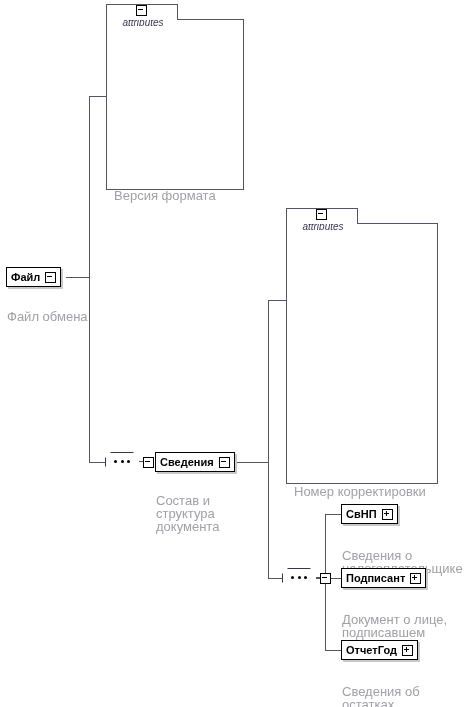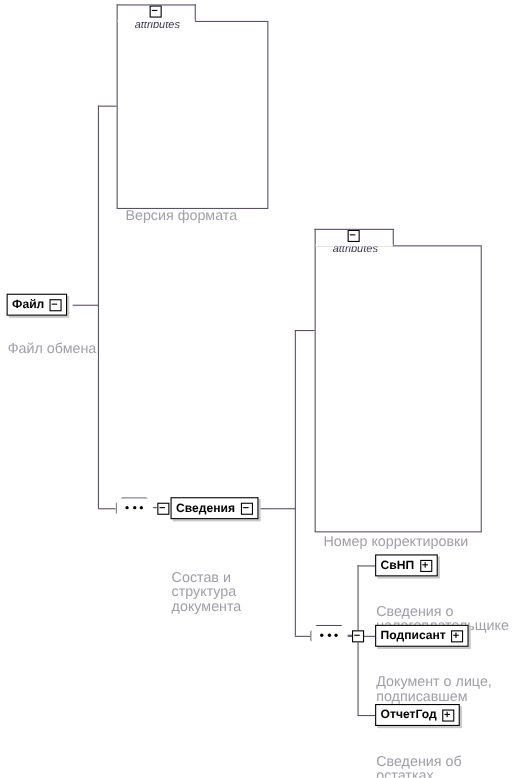--- a/index.html
+++ b/index.html
@@ -175,21 +175,21 @@
         <i></i>
       </div>
     <div class="seqexpline"></div>
     <div class="seqexp"></div>
   </div>
 
   <div class="node" style="left:155px;top:452px;">
     <span class="nlabel">Сведения</span>
     <span class="exp"></span>
   </div>
-  <div class="desc" style="left:156px;top:498px;width:115px;">Состав и структура
+  <div class="desc" style="left:156px;top:474px;width:115px;">Состав и структура
 документа</div>
 
   <div class="attrpanel" style="left:286px;top:208px;width:152px;height:276px;">
     <div class="tab" style="width:72px;">
       <span class="tabminus"></span>
       <span class="tlabel">attributes</span>
     </div>
     <div class="body" style="width:152px;height:261px;"></div>
     <div class="tabcover" style="left:1px;top:14px;width:70px;"></div>
   </div>

